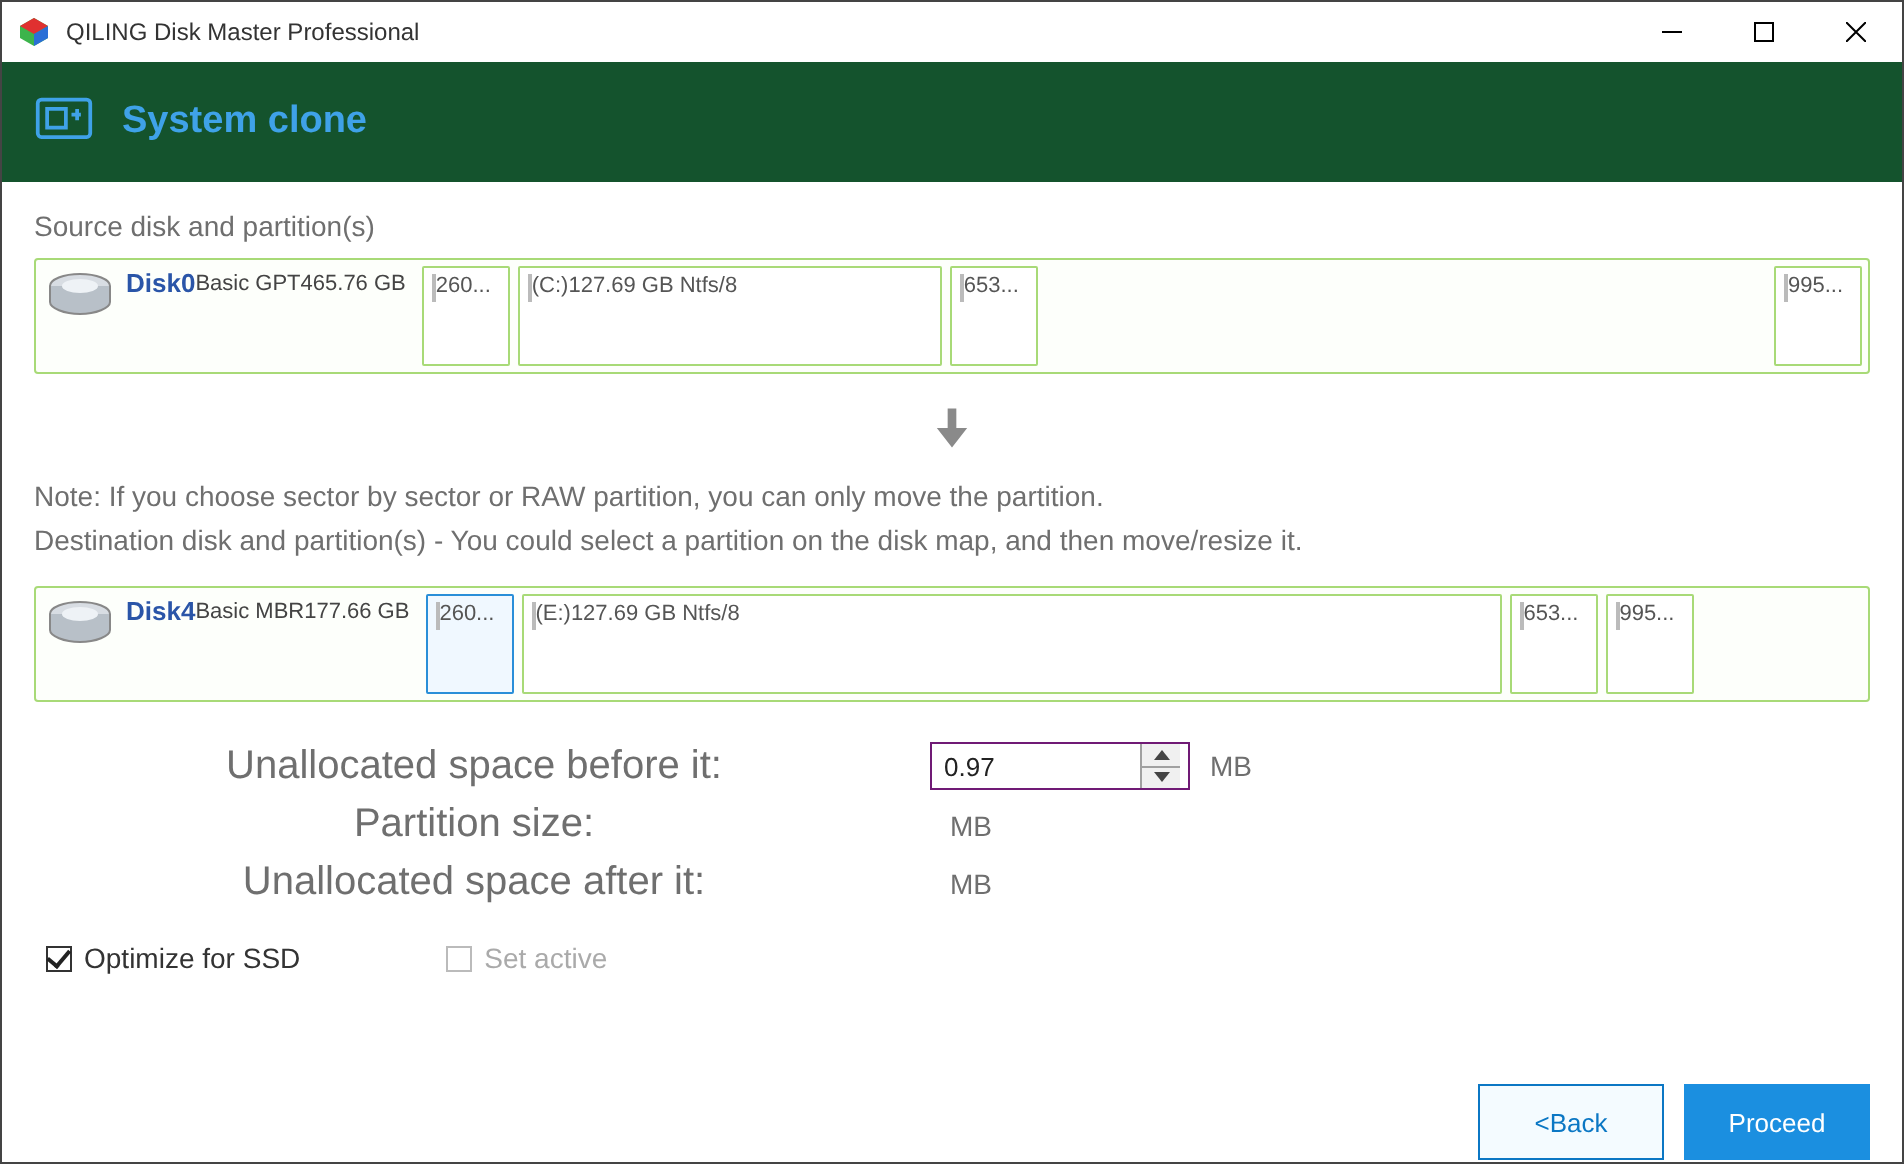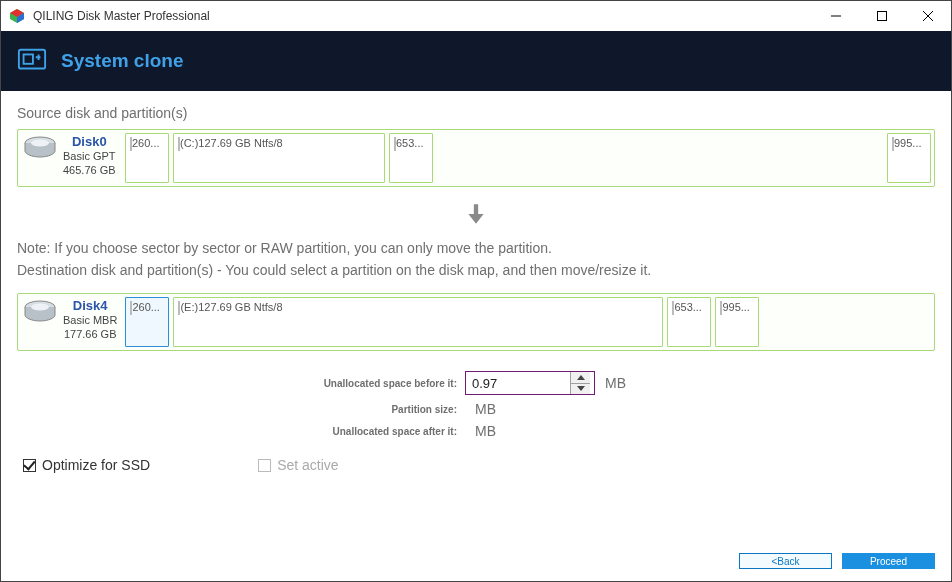--- a/index.html
+++ b/index.html
@@ -7,67 +7,67 @@
 
   
   .titlebar { height: 30px; display: flex; align-items: center; padding-left: 8px; background: #fff; }
   .titlebar .logo { width: 16px; height: 16px; margin-right: 8px; }
   .titlebar .title { font-size: 12px; color: #333; flex: 1; }
   .titlebar .win-controls { display: flex; }
   .win-btn { width: 46px; height: 30px; display: flex; align-items: center; justify-content: center; cursor: pointer; }
   .win-btn svg { width: 10px; height: 10px; }
 
   
-  .header { height: 60px; background: #0f172a; display: flex; align-items: center; padding-left: 16px; }
+  .header { height: 60px; background: #14532d; display: flex; align-items: center; padding-left: 16px; }
   .header-icon { width: 30px; height: 30px; margin-right: 14px; }
   .header-title { color: #3fa2e8; font-size: 19px; font-weight: 600; }
 
   
   .main { padding: 14px 16px 0 16px; color: #6f6f6f; font-size: 14px; }
   .section-label { margin-bottom: 8px; }
 
   .disk-strip { border: 1px solid #a8da77; background: #fdfffb; border-radius: 2px; padding: 3px; display: flex; gap: 4px; align-items: stretch; height: 58px; }
   .disk-info { display: flex; gap: 6px; padding: 2px 4px 2px 2px; min-width: 100px; }
   .disk-icon { width: 34px; height: 26px; flex-shrink: 0; }
-  .disk-text { display: flex; flex-direction: column; font-size: 11px; line-height: 14px; color: #444; align-items: center; }
+  .disk-text { display: flex; flex-direction: row; font-size: 11px; line-height: 14px; color: #444; }
   .disk-name { color: #2a55a8; font-weight: 700; font-size: 13px; }
 
   .part { border: 1px solid #a8da77; background: #fff; border-radius: 1px; padding: 3px 4px; display: flex; flex-direction: row; justify-content: flex-start; overflow: hidden; }
   .part.selected { border: 1px solid #2a8fd8; background: #f0f8ff; }
   .part-bar { height: 14px; background: #f3f3f3; border: 1px solid #bbb; position: relative; margin-bottom: 4px; }
   .part-fill { position: absolute; top: 0; bottom: 0; left: 0; background: #0a1d8f; }
   .part-label { font-size: 11px; color: #555; white-space: nowrap; overflow: hidden; text-overflow: ellipsis; }
 
   .arrow-down { display: flex; justify-content: center; margin: 14px 0 10px; }
   .arrow-down svg { width: 26px; height: 26px; fill: #8a8a8a; }
 
   .dest-notes { font-size: 14px; color: #6f6f6f; line-height: 22px; margin-bottom: 12px; }
 
   
   .form-rows { margin-top: 20px; }
   .form-row { display: flex; align-items: center; justify-content: flex-start; margin-bottom: 6px; }
-  .form-label { width: 448px; text-align: right; padding-right: 8px; color: #6f6f6f; font-size: 10px; font-weight: bold; }
+  .form-label { width: 448px; text-align: center; padding-right: 8px; color: #6f6f6f; font-size: 20px; }
   .spinner { display: flex; border: 1px solid #701a75; height: 24px; width: 130px; }
   .spinner input { border: none; width: 104px; padding: 0 6px; font-size: 13px; color: #222; outline: none; }
   .spin-btns { width: 20px; display: flex; flex-direction: column; border-left: 1px solid #a0a0a0; }
   .spin-btn { flex: 1; display: flex; align-items: center; justify-content: center; background: #f0f0f0; border-bottom: 1px solid #a0a0a0; cursor: pointer; }
   .spin-btn:last-child { border-bottom: none; }
   .spin-btn svg { width: 8px; height: 5px; fill: #444; }
   .unit { margin-left: 10px; color: #6f6f6f; font-size: 14px; }
 
-  .checks { display: flex; gap: 108px; margin-top: 18px; padding-left: 6px; }
+  .checks { display: flex; gap: 73px; margin-top: 18px; padding-left: 6px; }
   .chk { display: flex; align-items: center; gap: 6px; font-size: 14px; color: #333; }
   .chk.disabled { color: #aaa; }
   .chk-box { width: 13px; height: 13px; border: 1px solid #333; display: flex; align-items: center; justify-content: center; }
   .chk.disabled .chk-box { border-color: #bbb; }
   .chk.checked .chk-box::after { content: ""; width: 9px; height: 5px; border-left: 2px solid #222; border-bottom: 2px solid #222; transform: rotate(-50deg) translate(1px,-1px); }
 
   
   .footer { position: absolute; bottom: 0; left: 0; right: 0; height: 40px; display: flex; align-items: center; justify-content: flex-end; gap: 10px; padding-right: 16px; }
-  .btn { min-width: 93px; height: 16px; border: 1px solid #0b77c4; background: #f4fbff; color: #0b77c4; font-size: 10px; display: flex; align-items: center; justify-content: center; cursor: pointer; }
+  .btn { min-width: 93px; height: 38px; border: 1px solid #0b77c4; background: #f4fbff; color: #0b77c4; font-size: 13px; display: flex; align-items: center; justify-content: center; cursor: pointer; }
   .btn.primary { background: #1b8fe0; color: #fff; border-color: #1b8fe0; }
 
   body { position: relative; }
 </style>
 </head>
 <body>
 
 <div class="titlebar">
   <svg class="logo" viewBox="0 0 16 16">
     <polygon points="8,1 15,5 15,11 8,15 1,11 1,5" fill="#3cb44b"></polygon>

